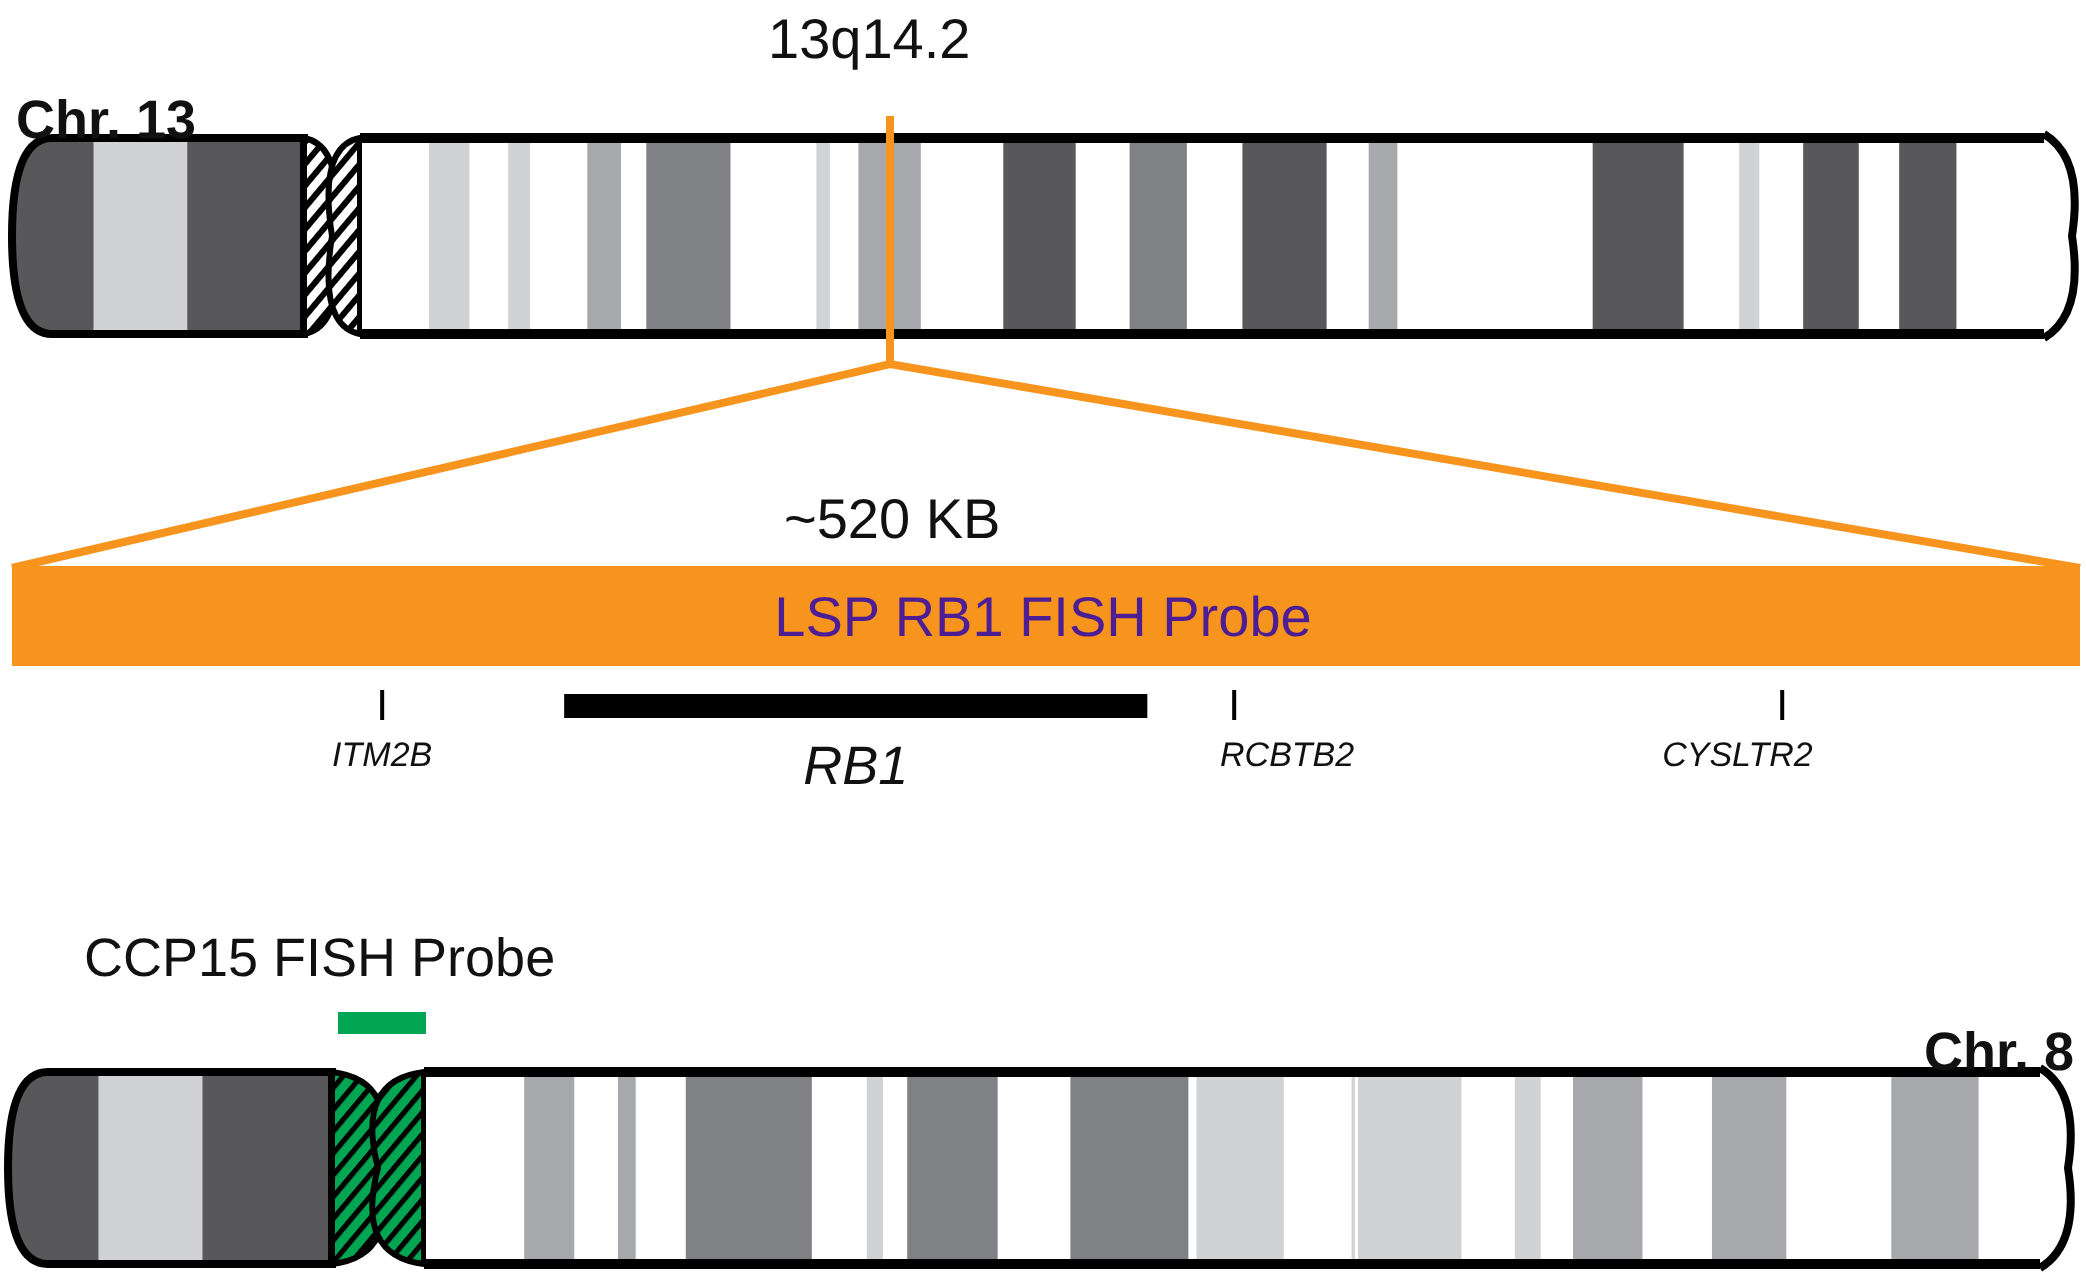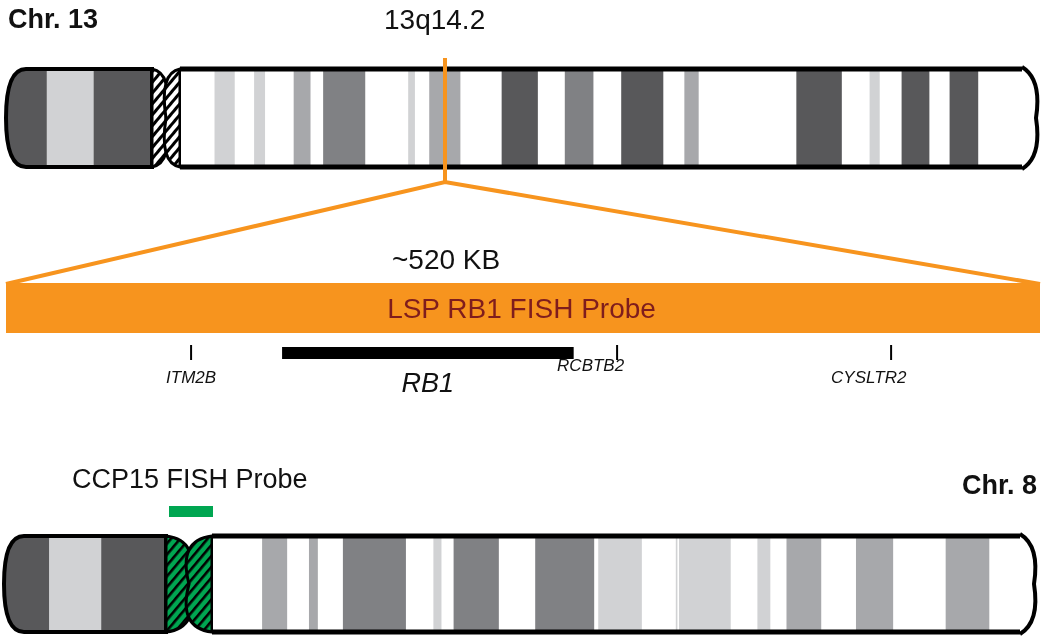--- a/index.html
+++ b/index.html
@@ -1,23 +1,23 @@
 <!DOCTYPE html>
 <html><head>
   <meta charset="utf-8">
   <style>
     html, body { margin:0; padding:0; background:#ffffff; }
     body { width:1043px; height:641px; position:relative; overflow:hidden; font-family:"Liberation Sans", sans-serif; }
     #stage { position:absolute; left:0; top:0; }
     .lbl { position:absolute; color:#111; white-space:nowrap; }
-    .chr-title { font-weight:bold; font-size:27px; }
+    .chr-title { font-weight:bold; font-size:27px;margin-top:41px; }
     .band-label { font-size:28px; }
     .gene { font-style:italic; font-size:17px; }
     .gene-big { font-style:italic; font-size:27px; }
-    .probe-title { font-size:27px;margin-left:30px; }
+    .probe-title { font-size:27px; }
   </style>
 </head>
 <body>
 
 <svg id="stage" width="1043" height="641" viewBox="0 0 1043 641">
   <defs>
     <pattern id="hatchWhite" patternUnits="userSpaceOnUse" width="7" height="7" patternTransform="rotate(40)">
       <rect width="7" height="7" fill="#ffffff"></rect>
       <rect width="3" height="7" fill="#000000"></rect>
     </pattern>
@@ -113,21 +113,21 @@
         <path d="M 1020 534 Q 1040 546 1034 584 Q 1040 622 1020 634" fill="none" stroke="#000" stroke-width="4"></path>
       </g>
   </g>
 
   <rect id="ccp15-bar" x="169" y="506" width="44" height="11" fill="#00A651"></rect>
 </svg>
 
 <div class="lbl chr-title" style="left:8px; top:4px;">Chr. 13</div>
 <div class="lbl band-label" style="left:384px; top:4px;">13q14.2</div>
 <div class="lbl band-label" style="left:392px; top:244px;">~520 KB</div>
-<div class="lbl band-label" style="left:0; width:1043px; text-align:center; top:293px; color:#7f1d1d;">LSP RB1 FISH Probe</div>
+<div class="lbl band-label" style="left:0; width:1043px; text-align:center; top:293px; color:#4c1d95;">LSP RB1 FISH Probe</div>
 <div id="gene-labels">
     <div class="lbl gene" style="left: 131.086px; width: 120px; text-align: center; top: 368px;">ITM2B</div>
     <div class="lbl gene-big" style="left: 282.078px; width: 291.588px; text-align: center; top: 368px;">RB1</div>
-    <div class="lbl gene" style="left: 557.094px; width: 120px; text-align: left; top: 356px;">RCBTB2</div>
+    <div class="lbl gene" style="left: 557.094px; width: 120px; text-align: right; top: 368px;">RCBTB2</div>
     <div class="lbl gene" style="left: 831.104px; width: 120px; text-align: left; top: 368px;">CYSLTR2</div>
   </div>
 <div class="lbl probe-title" style="left:42px; top:464px;">CCP15 FISH Probe</div>
 <div class="lbl chr-title" style="right:6px; top:470px;">Chr. 8</div>
 
 </body></html>

